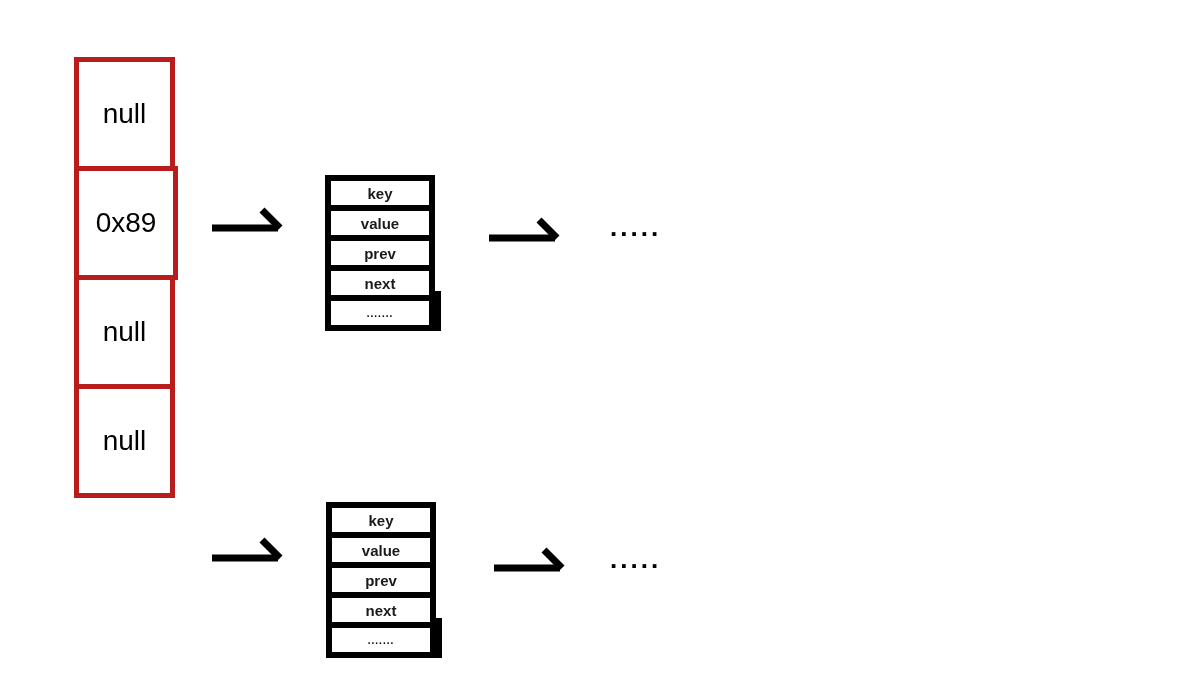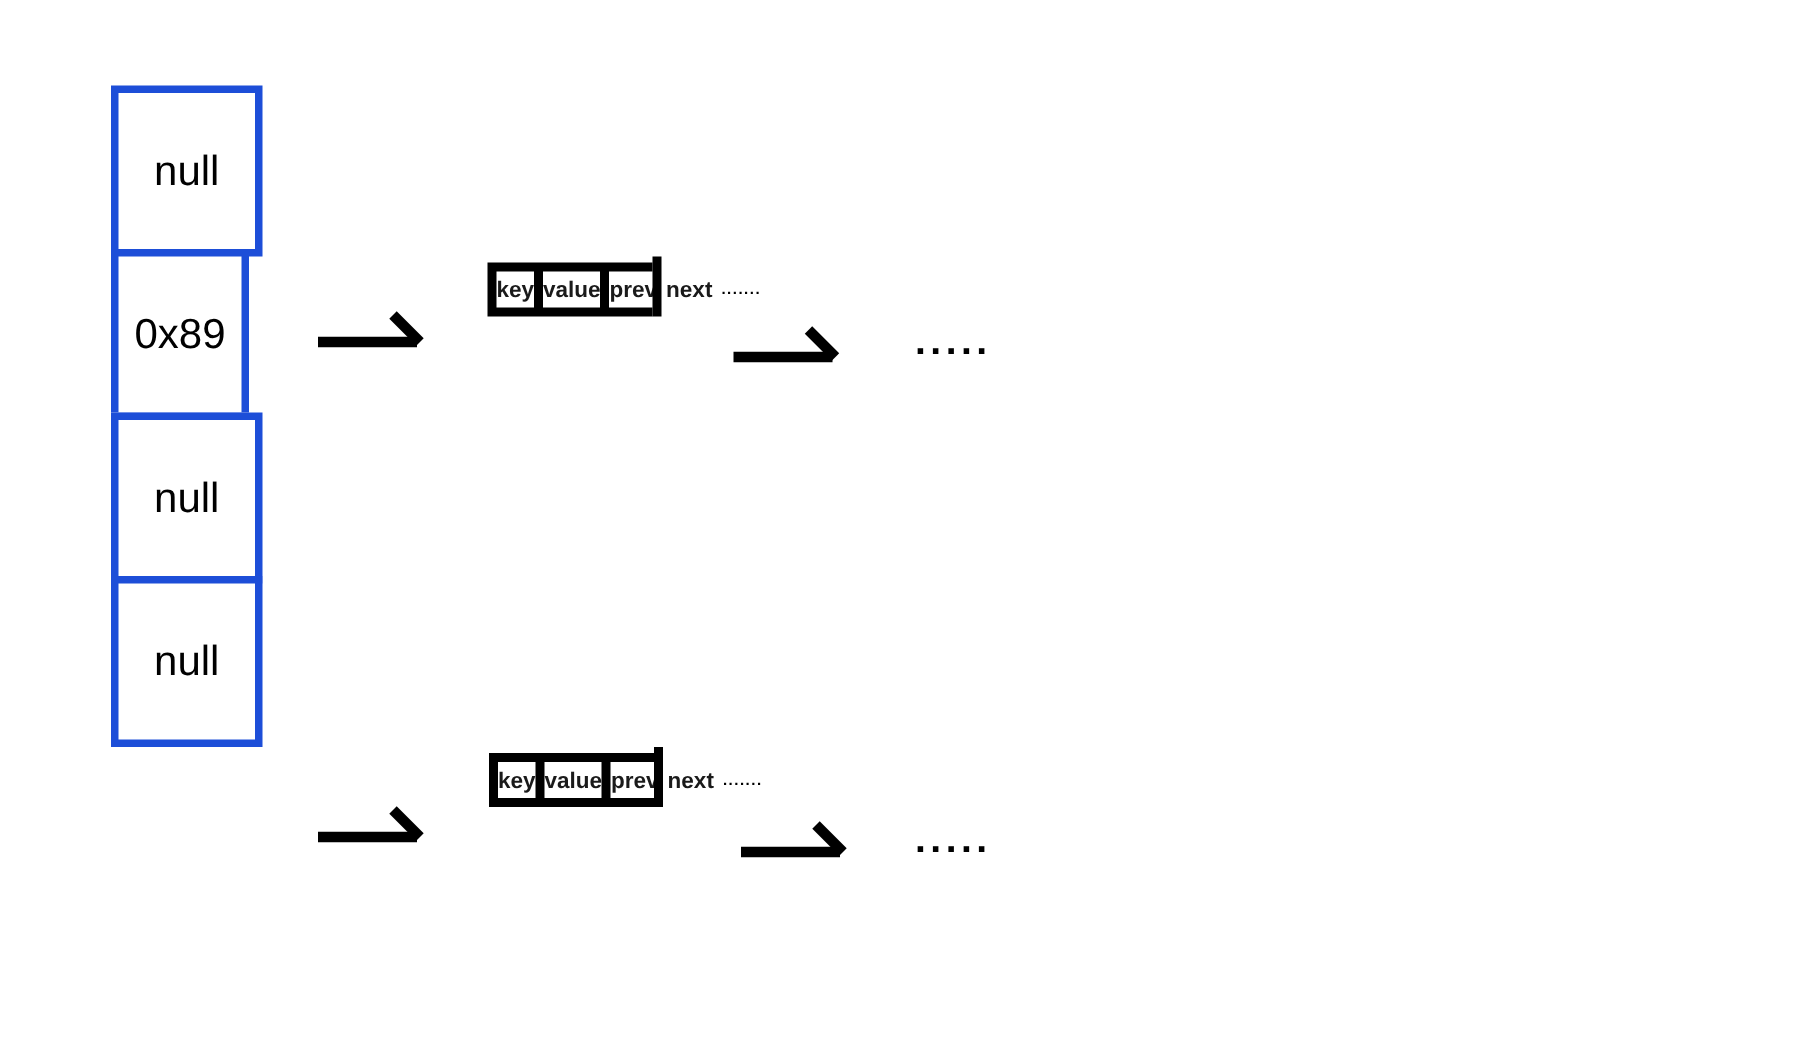--- a/index.html
+++ b/index.html
@@ -19,41 +19,41 @@
   
   .bucket-array {
     position: absolute;
     left: 74px;
     top: 57px;
   }
   .cell {
     box-sizing: border-box;
     width: 101px;
     height: 114px;
-    border: 5px solid #1d4ed8;
+    border: 5px solid #b91c1c;
     margin-top: -5px;
     background: #fff;
     display: flex;
     align-items: center;
     justify-content: center;
     font-size: 28px;
     color: #000;
   }
   .cell:first-child { margin-top: 0; }
-  .cell.wide { width: 92px; }
+  .cell.wide { width: 104px; }
 
   
   .node {
     position: absolute;
     box-sizing: border-box;
     width: 110px;
     background: #000;
     padding: 6px;
     display: flex;
-    flex-direction: row;
+    flex-direction: column;
     gap: 6px;
   }
   .node::after {
     content: "";
     position: absolute;
     right: -6px;
     bottom: 0;
     width: 6px;
     height: 40px;
     background: #000;

